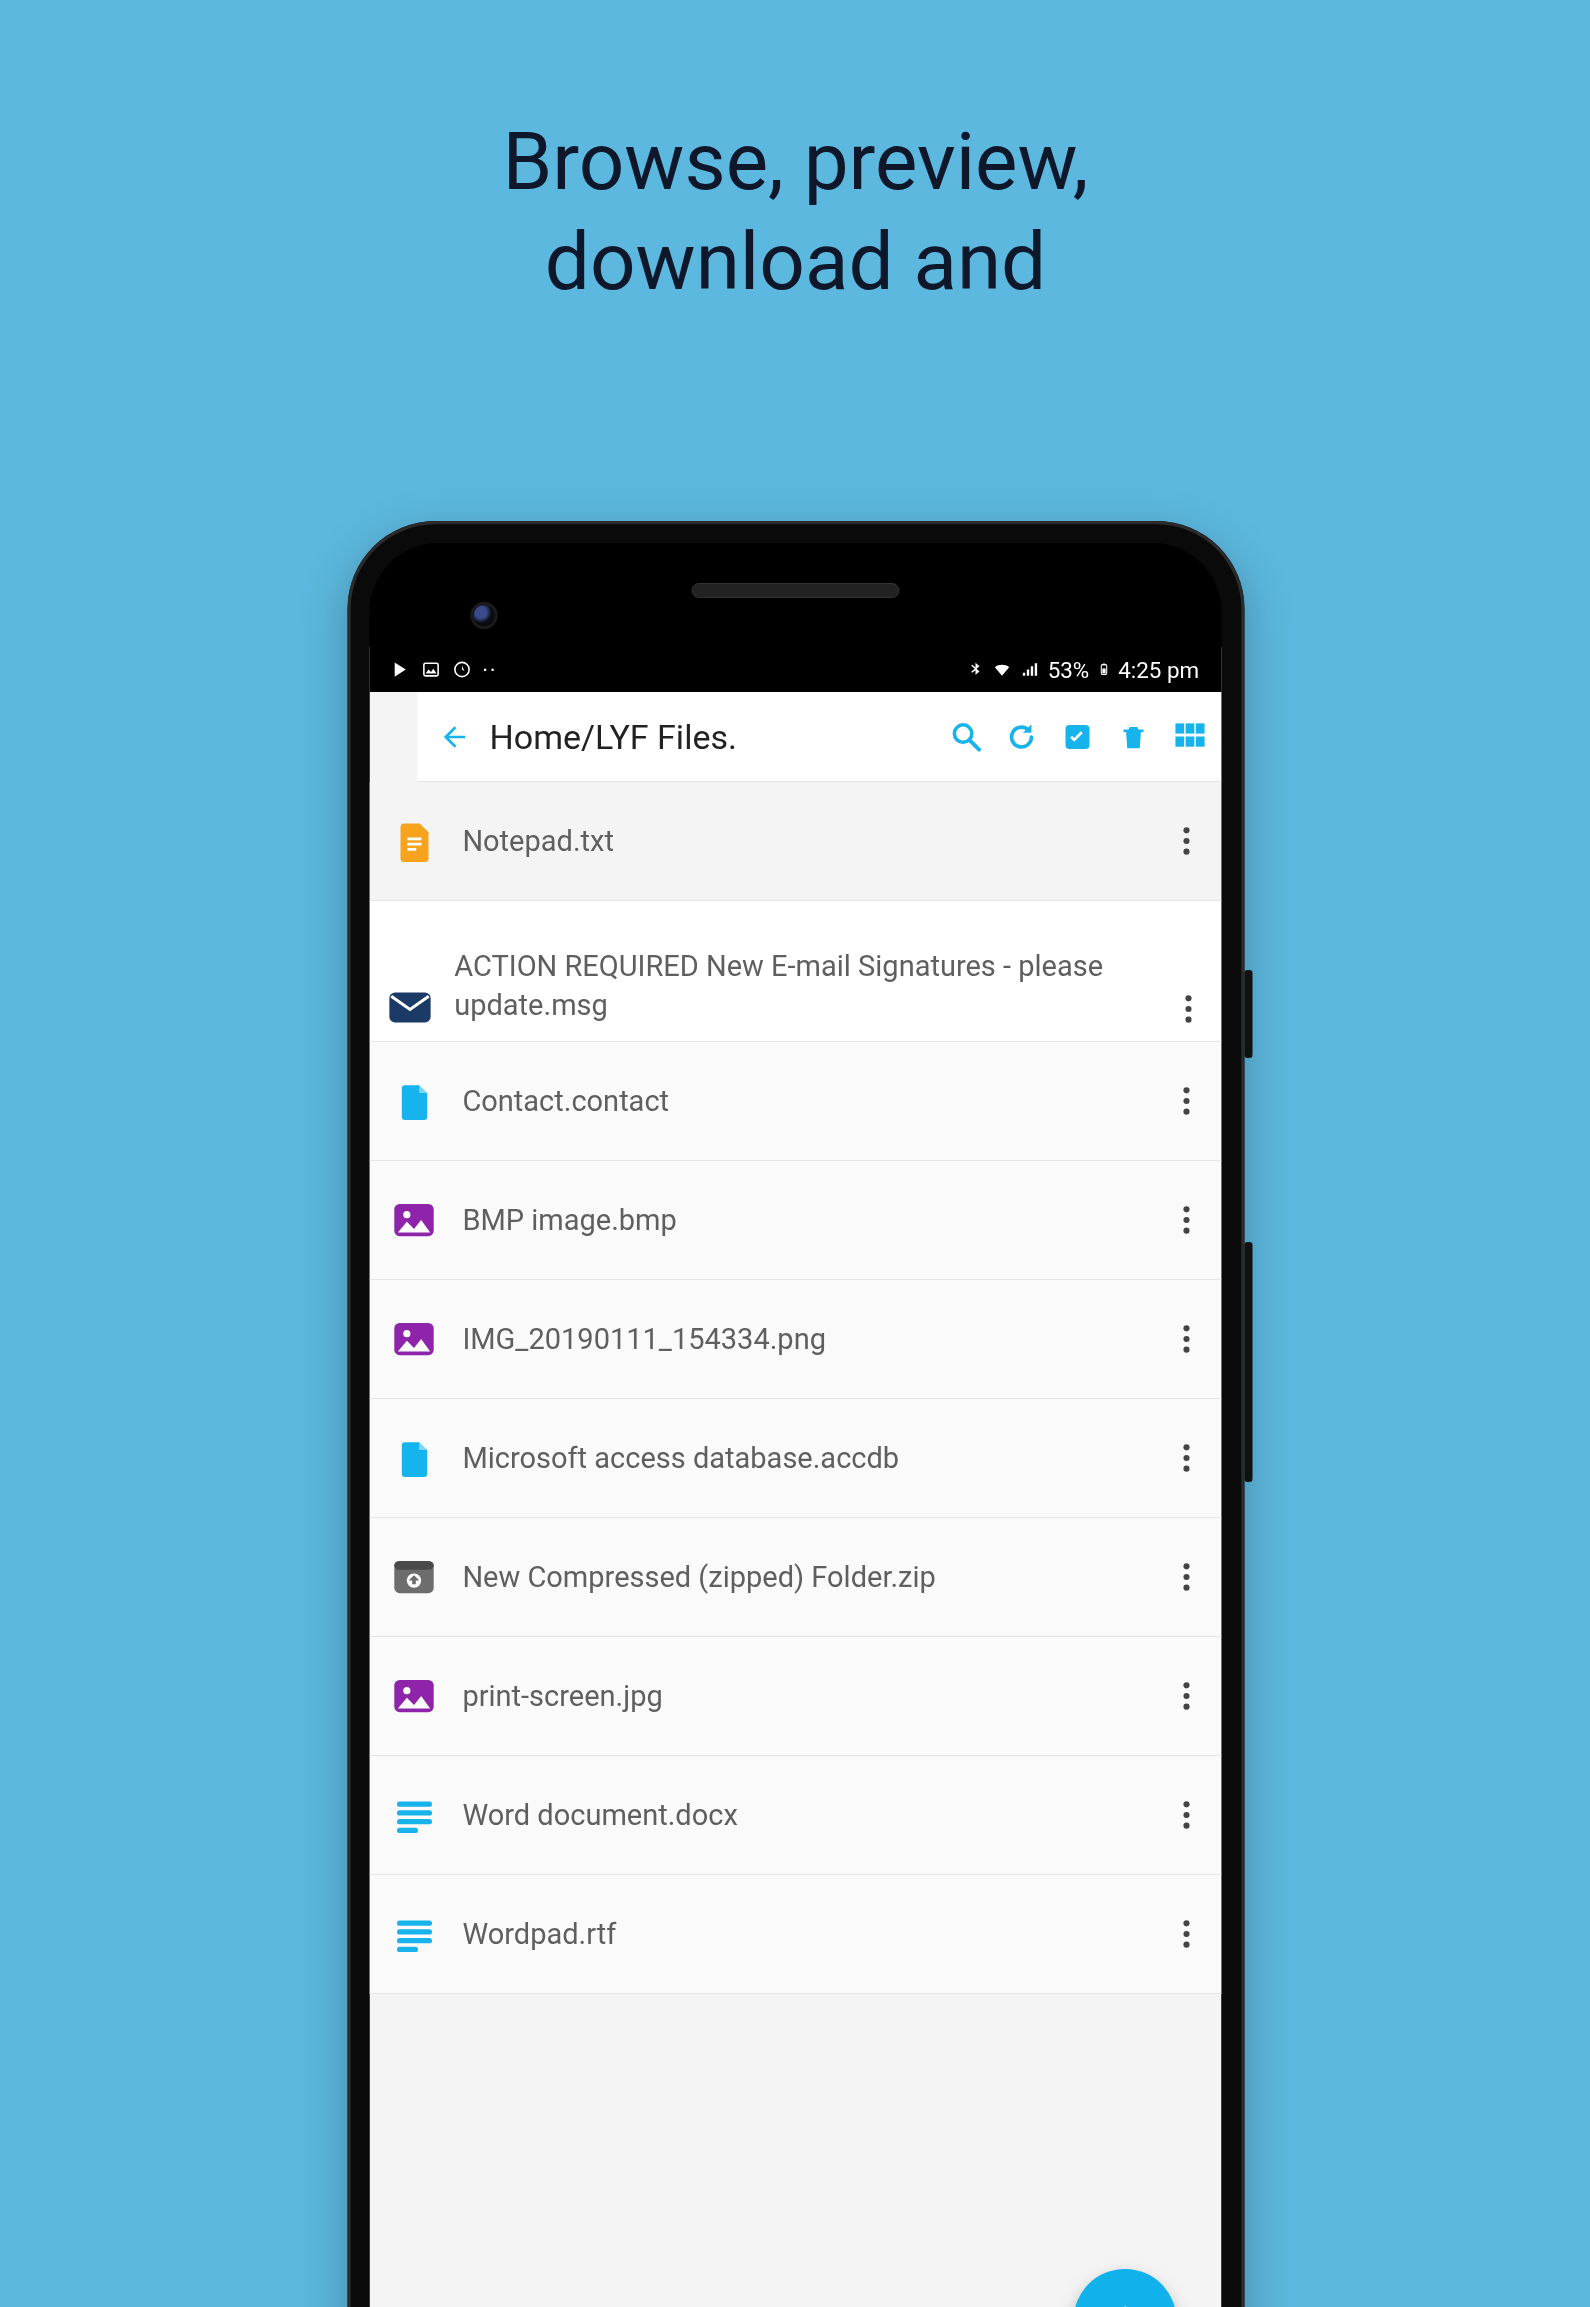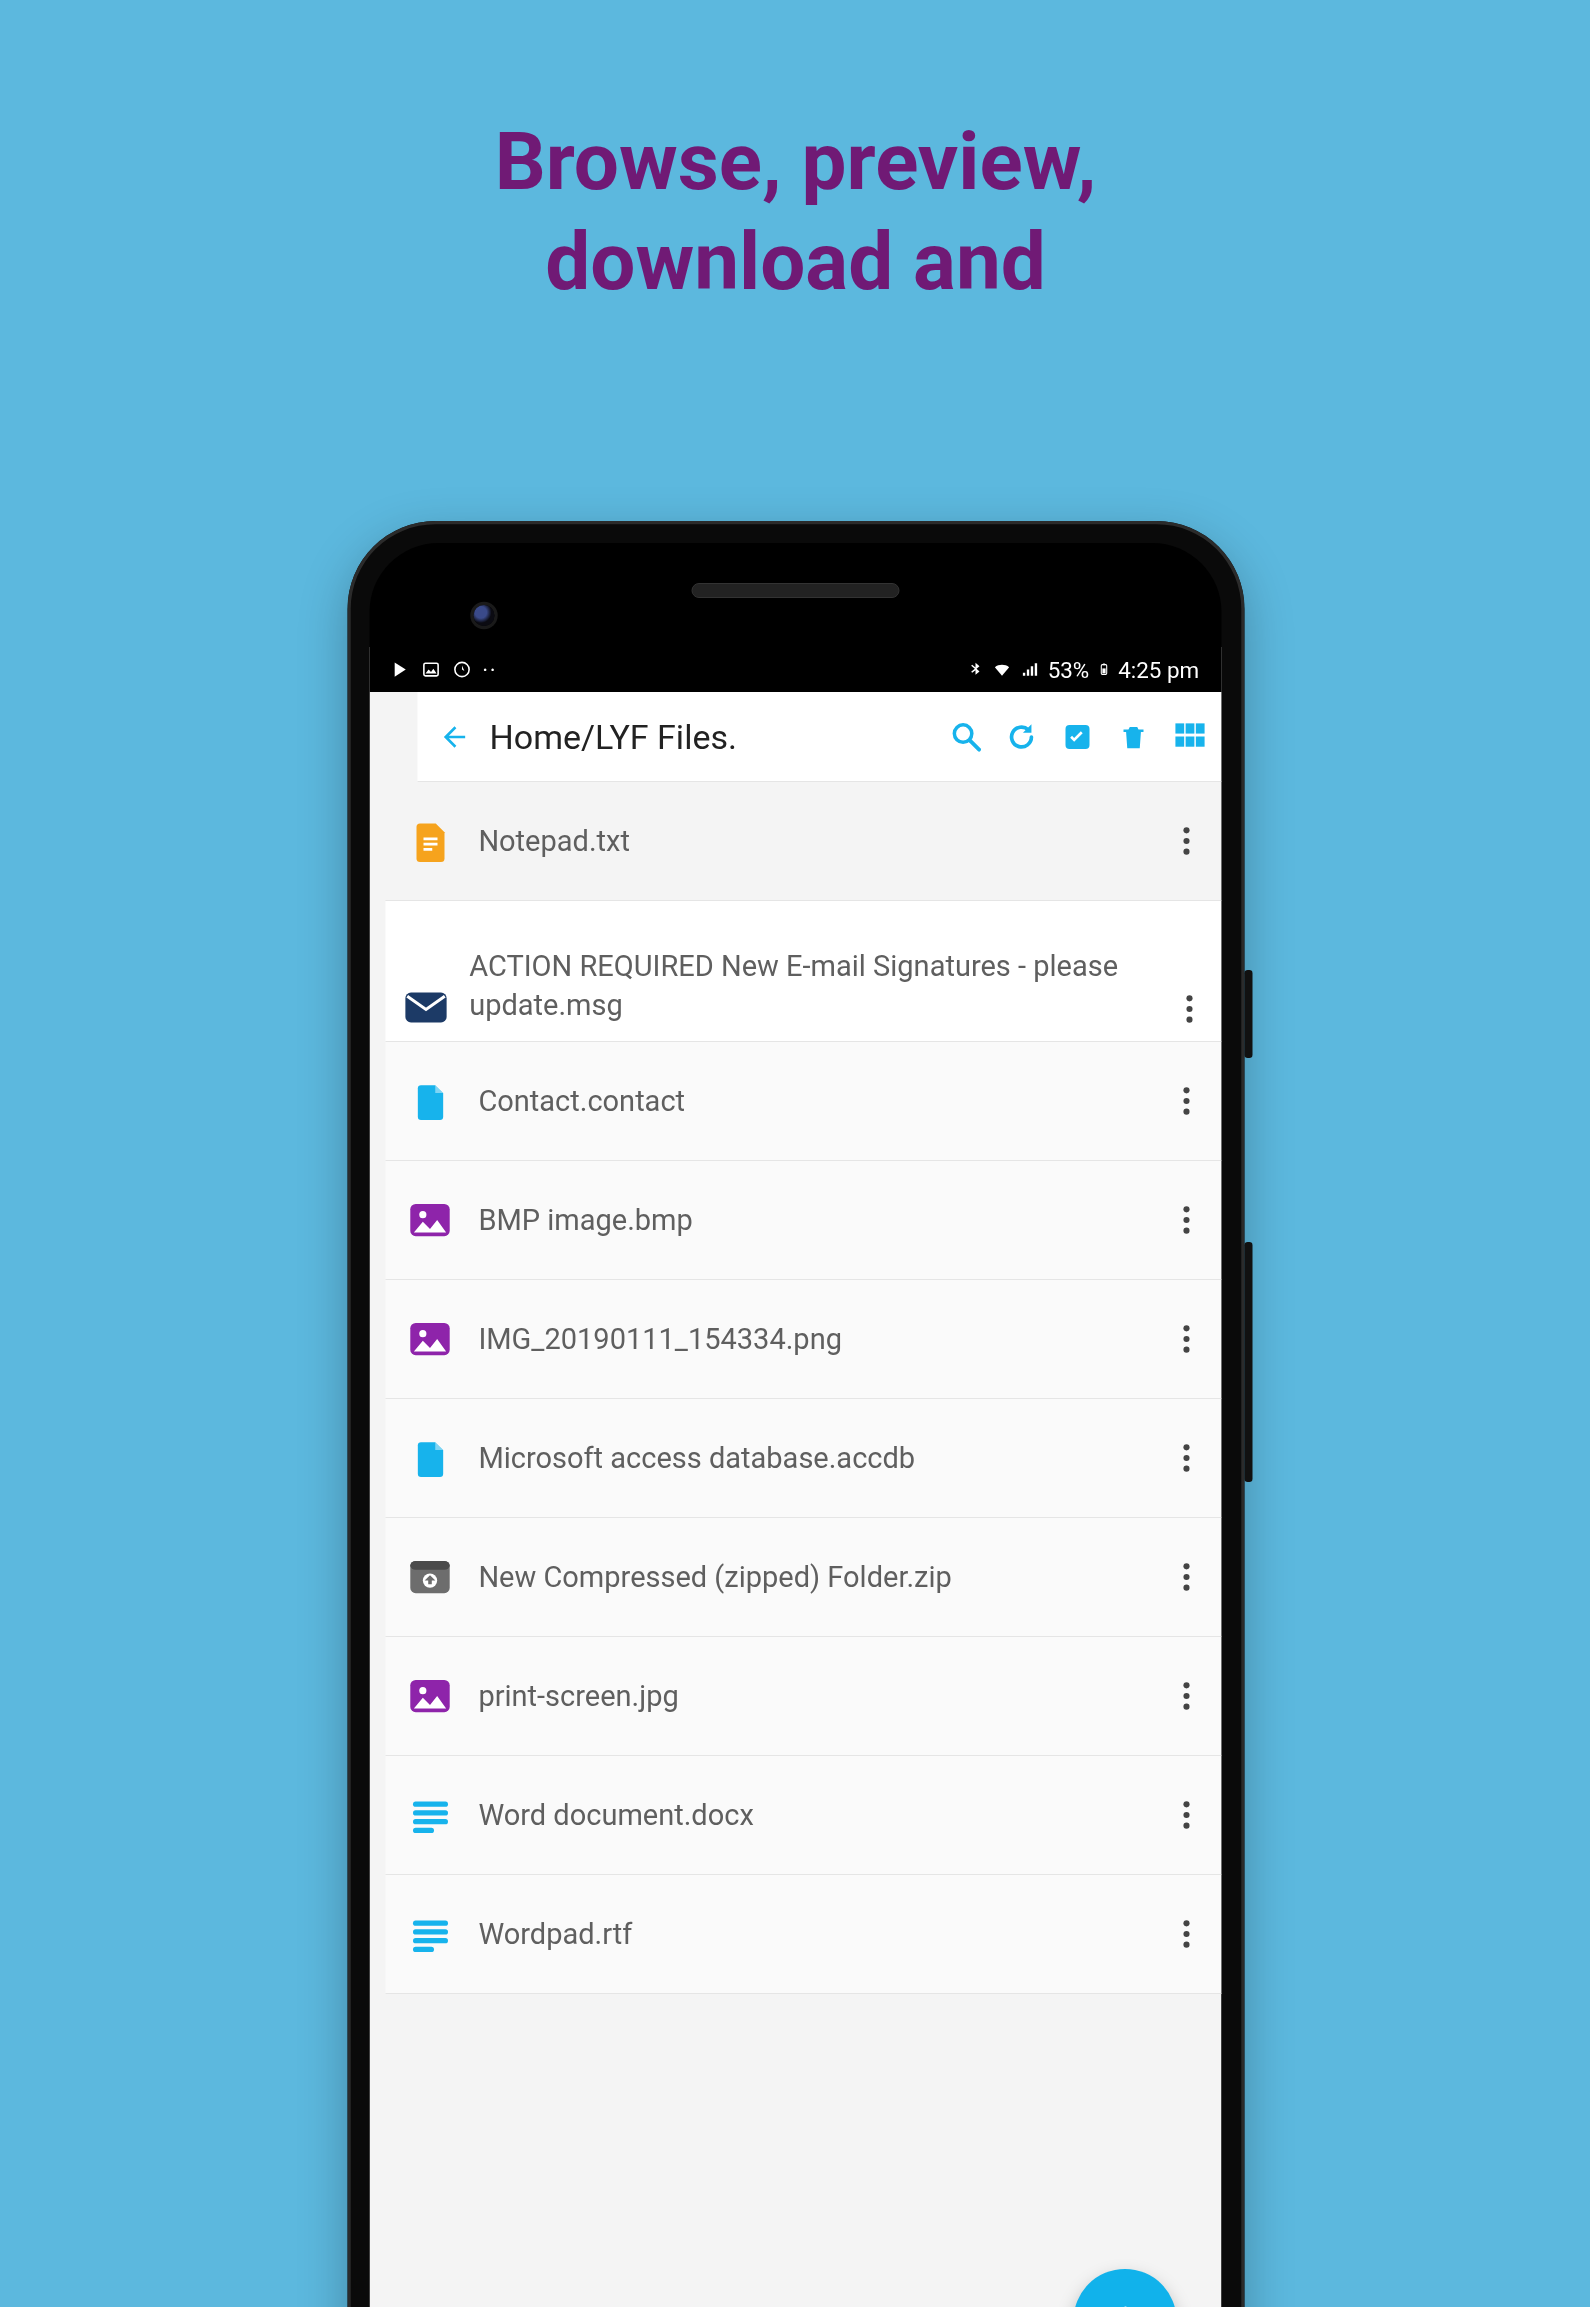--- a/index.html
+++ b/index.html
@@ -11,24 +11,24 @@
     height: 2307px;
     overflow: hidden;
     position: relative;
   }
   .hero-text {
     position: absolute;
     top: 112px;
     left: 0;
     right: 0;
     text-align: center;
-    color: #701a75;
+    color: #0f172a;
     font-size: 80px;
     line-height: 1.25;
-    font-weight: 700;
+    font-weight: 400;
   }
   .phone {
     position: absolute;
     top: 521px;
     left: 50%;
     transform: translateX(-50%);
     width: 897px;
     height: 1842px;
     background: #0a0a0a;
     border-radius: 88px 88px 0 0;
@@ -112,21 +112,20 @@
 
   .file-list { }
   .file-row {
     display:flex;
     align-items:center;
     min-height: 119px;
     padding: 16px 19px 16px 16px;
     border-bottom: 0.8px solid #e5e5e5;
     background: #fafafa;
     gap: 19px;
-    margin-left: 16px;
   }
   .file-row:first-child { background:#f4f4f4; }
   .file-row.msg { background:#ffffff; min-height:141px;align-items:flex-end; }
   .file-row .ficon { width:58px; display:flex; justify-content:center; }
   .file-row .fname {
     flex:1 1 auto;
     font-size: 29px;
     color: #5f5f5f;
     line-height: 1.35;
     padding-right: 6.4px;

